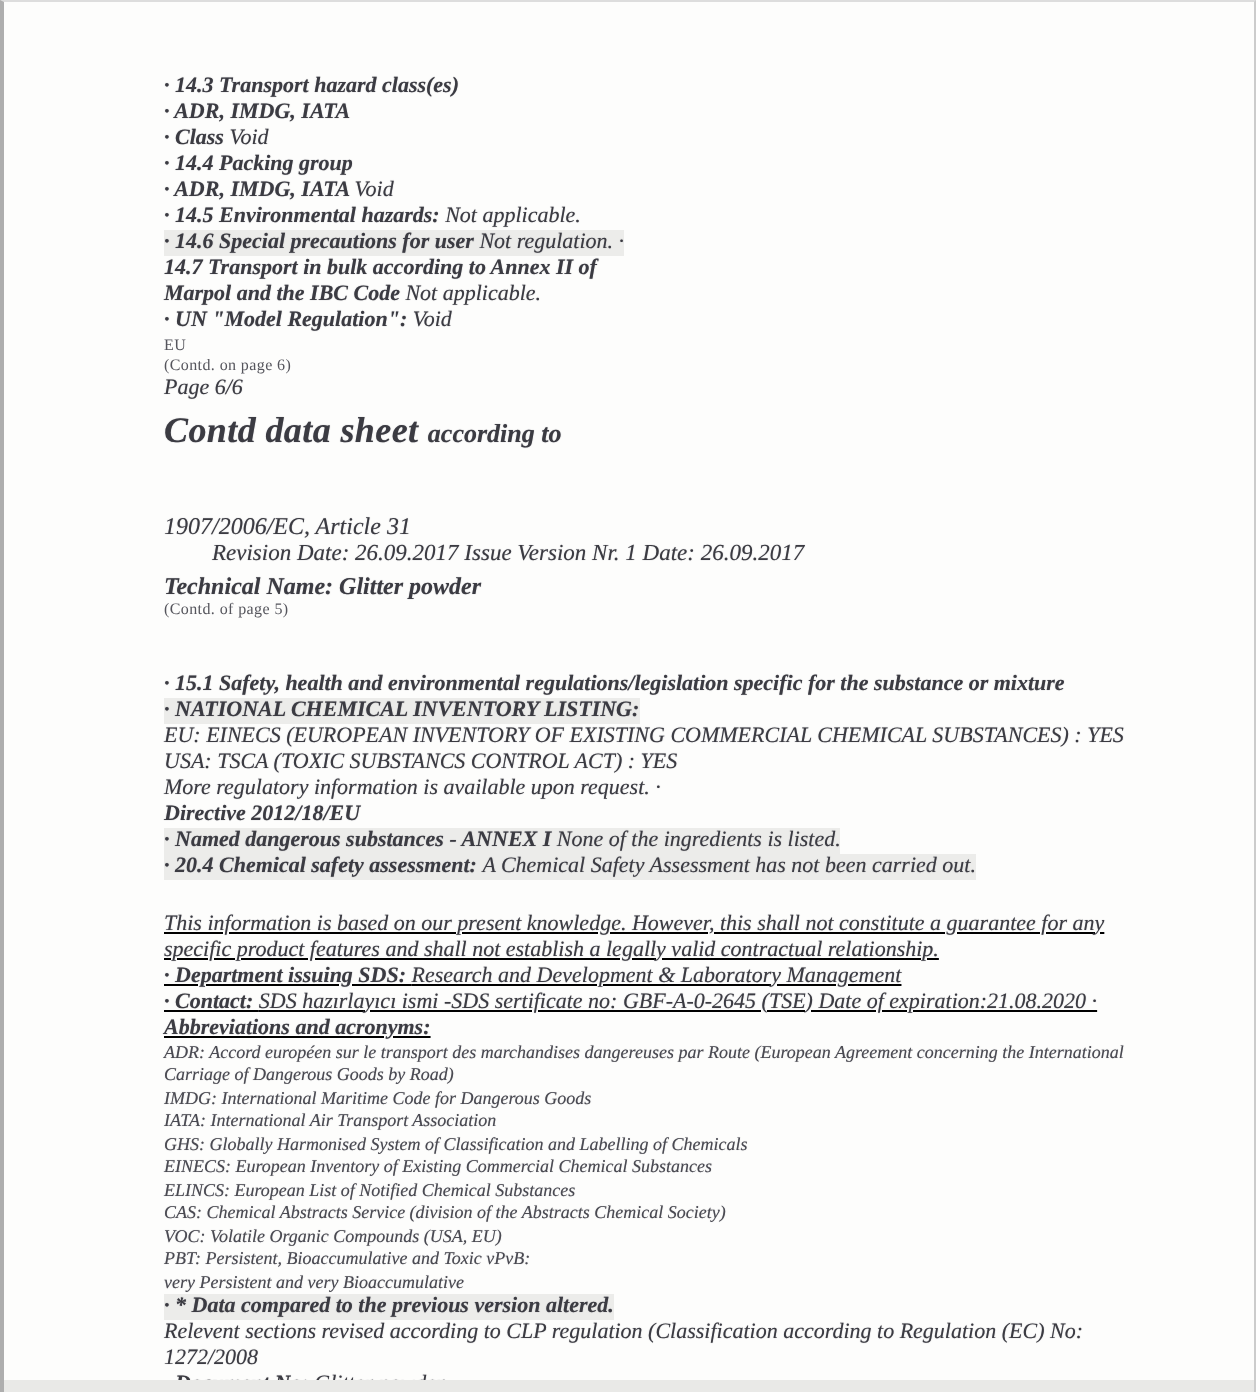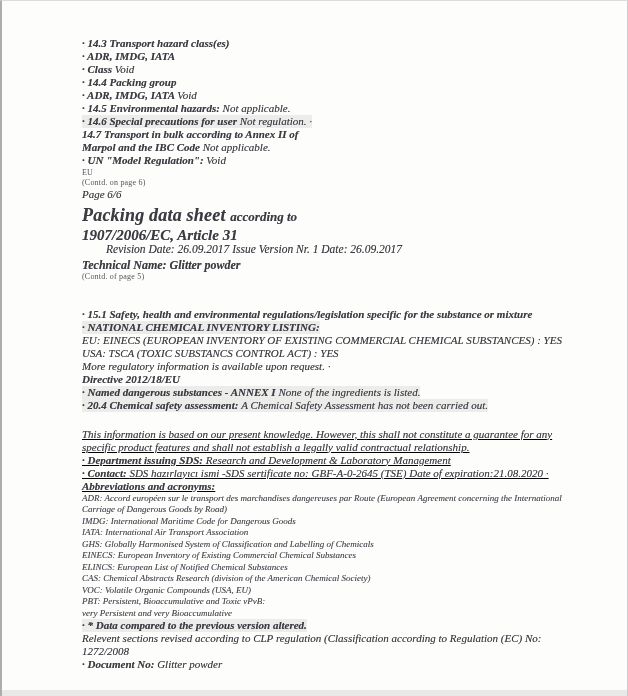--- a/index.html
+++ b/index.html
@@ -57,21 +57,21 @@
     line-height: 10px;
     color: #55555c;
     text-shadow: none;
     letter-spacing: 0.2px;
   }
   .line.pg { font-size: 11px; line-height: 13px; }
 
   .line.title { line-height: 21px; }
   .line.title .tmain { font-weight: 700; font-size: 18px; letter-spacing: 0.2px; }
   .line.title .tsub  { font-weight: 700; font-size: 13px; }
-  .line.law  { font-weight: 700; font-size: 15px; line-height: 15px; }
+  .line.law  { font-weight: 400; font-size: 12px; line-height: 15px; margin-top: 27px; }
   .line.rev  { font-size: 11.5px; line-height: 13.5px; margin-left: 24px; }
   .line.tech { font-size: 12px; line-height: 14px; margin-top: 1px; }
   .line.tech .b { font-size: 12px; }
 
   .line.abbr {
     font-size: 9px;
     line-height: 11.5px;
     color: #4a4a52;
     text-shadow: 0 0 0.4px rgba(80,80,88,0.5);
   }
@@ -94,21 +94,21 @@
         <div class="line"><span class="b">· UN "Model Regulation": </span><span>Void</span></div>
       </div>
       <div class="block b-meta">
         <div class="line sm"><span>EU</span></div>
         <div class="line sm"><span>(Contd. on page 6)</span></div>
       </div>
       <div class="block b-pagenum">
         <div class="line pg"><span>Page 6/6</span></div>
       </div>
       <div class="block b-header">
-        <div class="line title"><span class="tmain">Packing data sheet </span><span class="tsub">according to</span></div>
+        <div class="line title"><span class="tmain">Contd data sheet </span><span class="tsub">according to</span></div>
         <div class="line law"><span>1907/2006/EC, Article 31</span></div>
         <div class="line rev"><span>Revision Date: 26.09.2017 Issue Version Nr. 1 Date: 26.09.2017</span></div>
         <div class="line tech"><span class="b">Technical Name: Glitter powder</span></div>
         <div class="line sm"><span>(Contd. of page 5)</span></div>
       </div>
       <div class="block b-s15">
         <div class="line"><span class="b">· 15.1 Safety, health and environmental regulations/legislation specific for the substance or mixture</span></div>
         <div class="line hl"><span class="b">· NATIONAL CHEMICAL INVENTORY LISTING:</span></div>
         <div class="line"><span>EU: EINECS (EUROPEAN INVENTORY OF EXISTING COMMERCIAL CHEMICAL SUBSTANCES) : YES</span></div>
         <div class="line"><span>USA: TSCA (TOXIC SUBSTANCS CONTROL ACT) : YES</span></div>
@@ -125,21 +125,21 @@
         <div class="line"><span class="b">Abbreviations and acronyms:</span></div>
       </div>
       <div class="block b-abbr">
         <div class="line abbr"><span>ADR: Accord européen sur le transport des marchandises dangereuses par Route (European Agreement concerning the International</span></div>
         <div class="line abbr"><span>Carriage of Dangerous Goods by Road)</span></div>
         <div class="line abbr"><span>IMDG: International Maritime Code for Dangerous Goods</span></div>
         <div class="line abbr"><span>IATA: International Air Transport Association</span></div>
         <div class="line abbr"><span>GHS: Globally Harmonised System of Classification and Labelling of Chemicals</span></div>
         <div class="line abbr"><span>EINECS: European Inventory of Existing Commercial Chemical Substances</span></div>
         <div class="line abbr"><span>ELINCS: European List of Notified Chemical Substances</span></div>
-        <div class="line abbr"><span>CAS: Chemical Abstracts Research (division of the American Chemical Society)</span></div>
+        <div class="line abbr"><span>CAS: Chemical Abstracts Service (division of the Abstracts Chemical Society)</span></div>
         <div class="line abbr"><span>VOC: Volatile Organic Compounds (USA, EU)</span></div>
         <div class="line abbr"><span>PBT: Persistent, Bioaccumulative and Toxic vPvB:</span></div>
         <div class="line abbr"><span>very Persistent and very Bioaccumulative</span></div>
       </div>
       <div class="block b-final">
         <div class="line hl"><span class="b">· * Data compared to the previous version altered.</span></div>
         <div class="line"><span>Relevent sections revised according to CLP regulation (Classification according to Regulation (EC) No:</span></div>
         <div class="line"><span>1272/2008</span></div>
         <div class="line"><span class="b">· Document No: </span><span>Glitter powder</span></div>
       </div>

